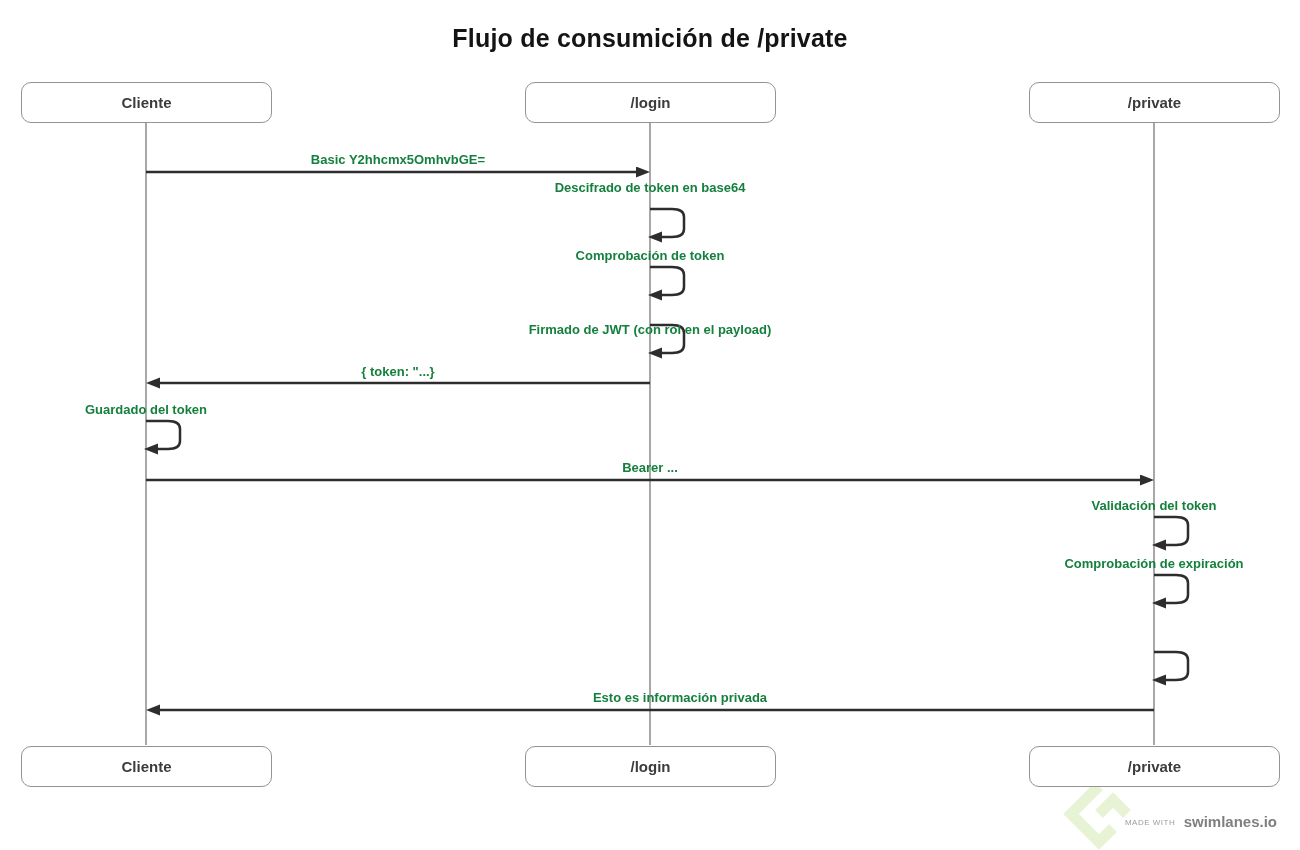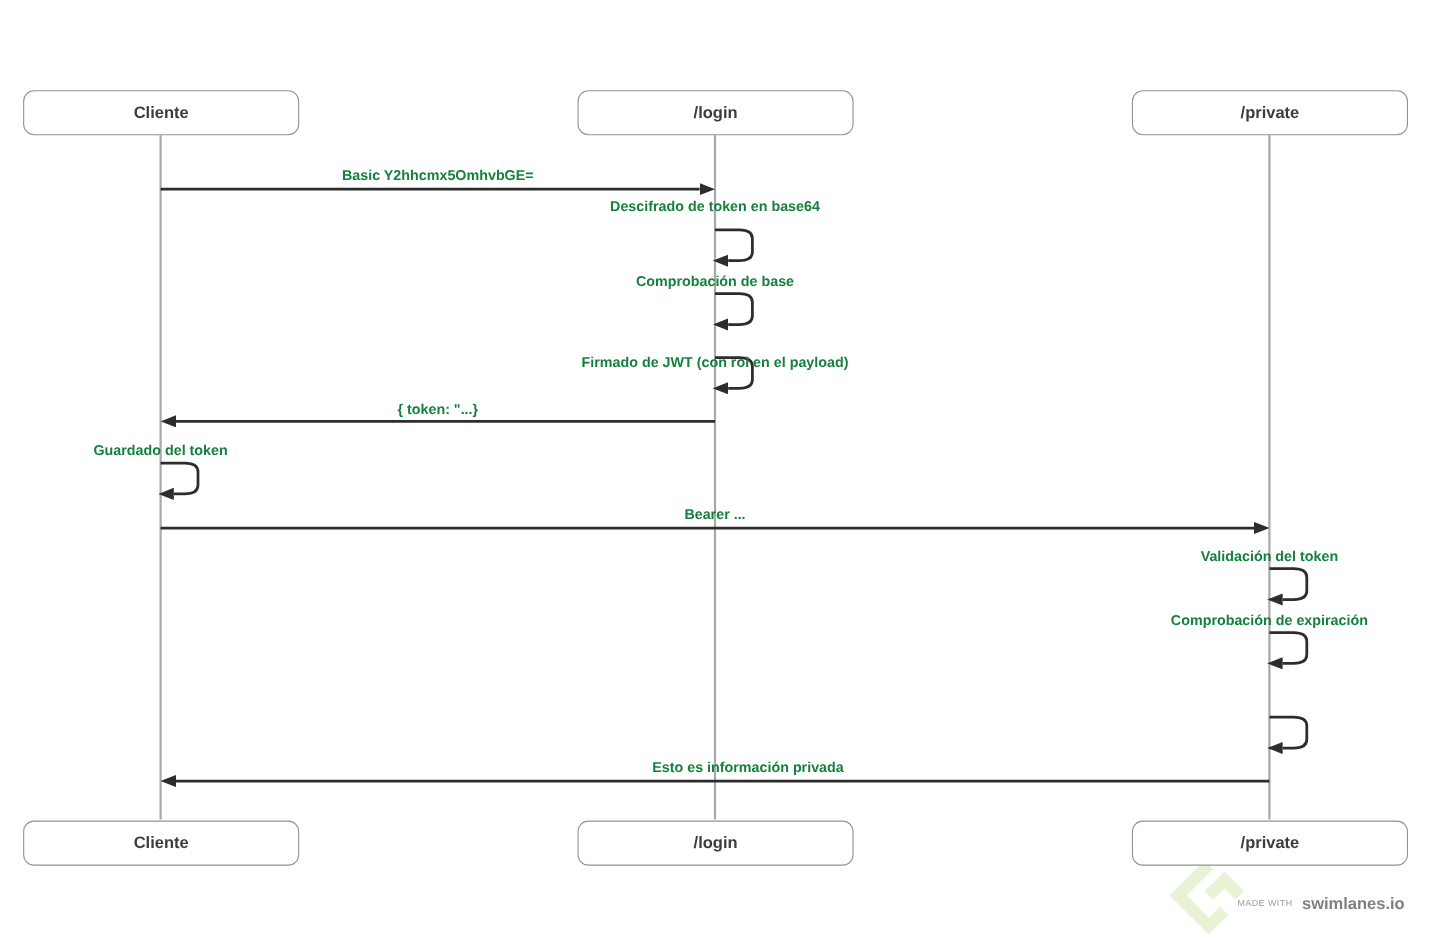--- a/index.html
+++ b/index.html
@@ -100,20 +100,21 @@
 
 <div class="canvas">
 
   <svg class="svg-layer" style="z-index:1">
     <g stroke="rgba(152,202,63,0.22)" stroke-width="11" fill="none" stroke-linejoin="miter">
       <path d="M 1099 786 L 1071 814 L 1099 842 L 1113 828"></path>
       <path d="M 1099 814 L 1113 800 L 1127 814"></path>
     </g>
   </svg>
 
+  <div class="diagram-title">Flujo de consumición de /private</div>
 
   <svg class="svg-layer" style="z-index:2" viewBox="0 0 1300 850">
     <defs>
       <marker id="arrowhead" markerUnits="userSpaceOnUse" markerWidth="14" markerHeight="12" refX="0" refY="5.5" orient="auto">
         <path d="M0,0 L14,5.5 L0,11 Z" fill="#2d2d2d"></path>
       </marker>
     </defs>
 
     <g stroke="#a8a8a8" stroke-width="2">
       <line x1="146" y1="123" x2="146" y2="745"></line>
@@ -154,21 +155,21 @@
   </div>
   <div class="actor-box" style="left:525px; top:746px;">
     <span>/login</span>
   </div>
   <div class="actor-box" style="left:1029px;top:746px;">
     <span>/private</span>
   </div>
 
   <div class="msg-label" style="left:398px;  top:152px;">Basic Y2hhcmx5OmhvbGE=</div>
   <div class="msg-label" style="left:650px;  top:180px;">Descifrado de token en base64</div>
-  <div class="msg-label" style="left:650px;  top:248px;">Comprobación de base</div>
+  <div class="msg-label" style="left:650px;  top:248px;">Comprobación de token</div>
   <div class="msg-label" style="left:650px;  top:306px;margin-top:16px;">Firmado de JWT (con rol en el payload)</div>
   <div class="msg-label" style="left:398px;  top:364px;">{ token: "...}</div>
   <div class="msg-label" style="left:146px;  top:402px;">Guardado del token</div>
   <div class="msg-label" style="left:650px;  top:460px;">Bearer ...</div>
   <div class="msg-label" style="left:1154px; top:498px;">Validación del token</div>
   <div class="msg-label" style="left:1154px; top:556px;">Comprobación de expiración</div>
   <div class="msg-label" style="left:680px;  top:690px;text-align:center;">Esto es información privada</div>
 
   <div class="made-with">
     <span class="mw">MADE WITH</span>

